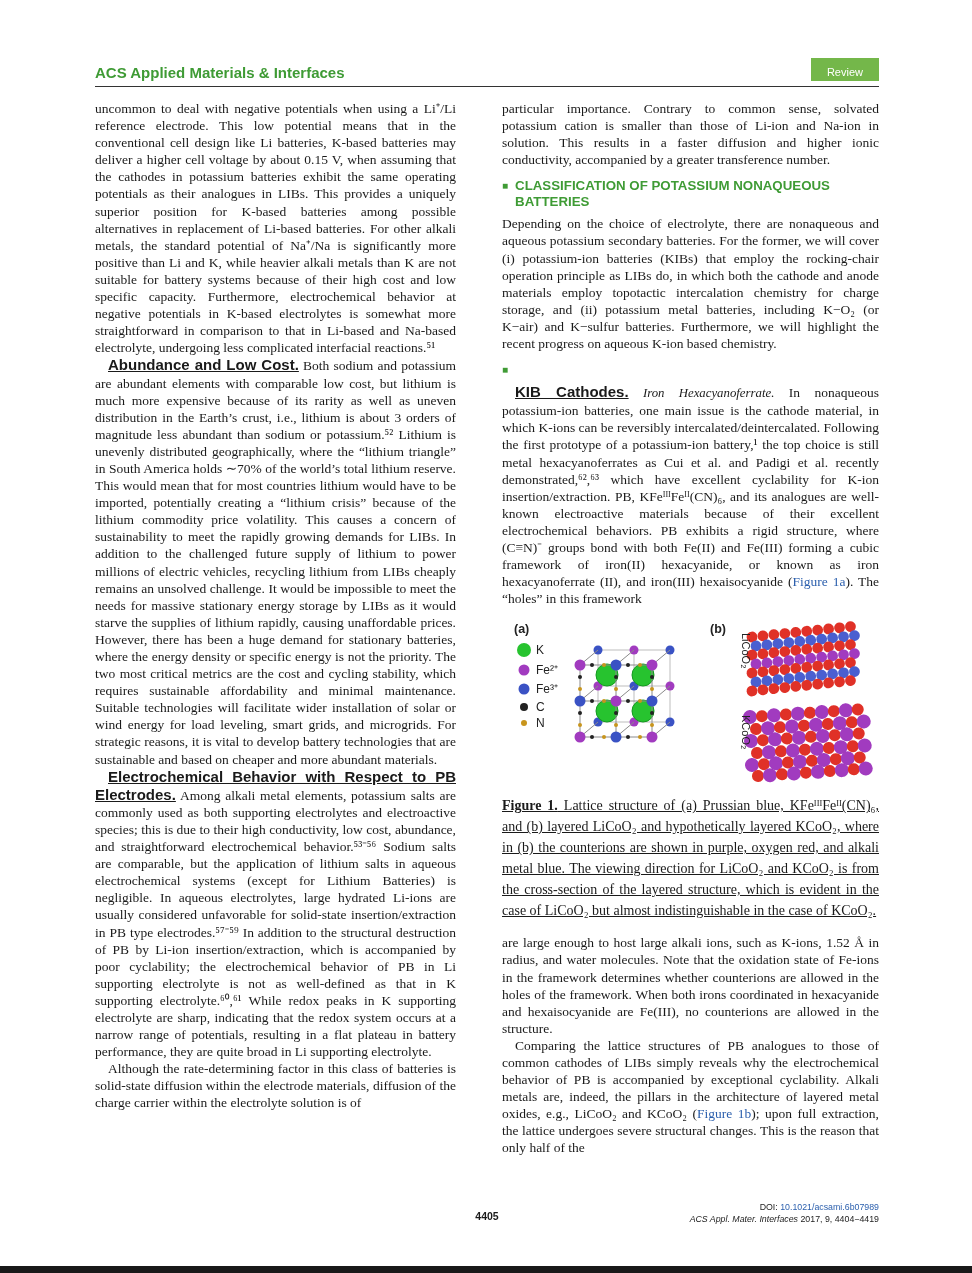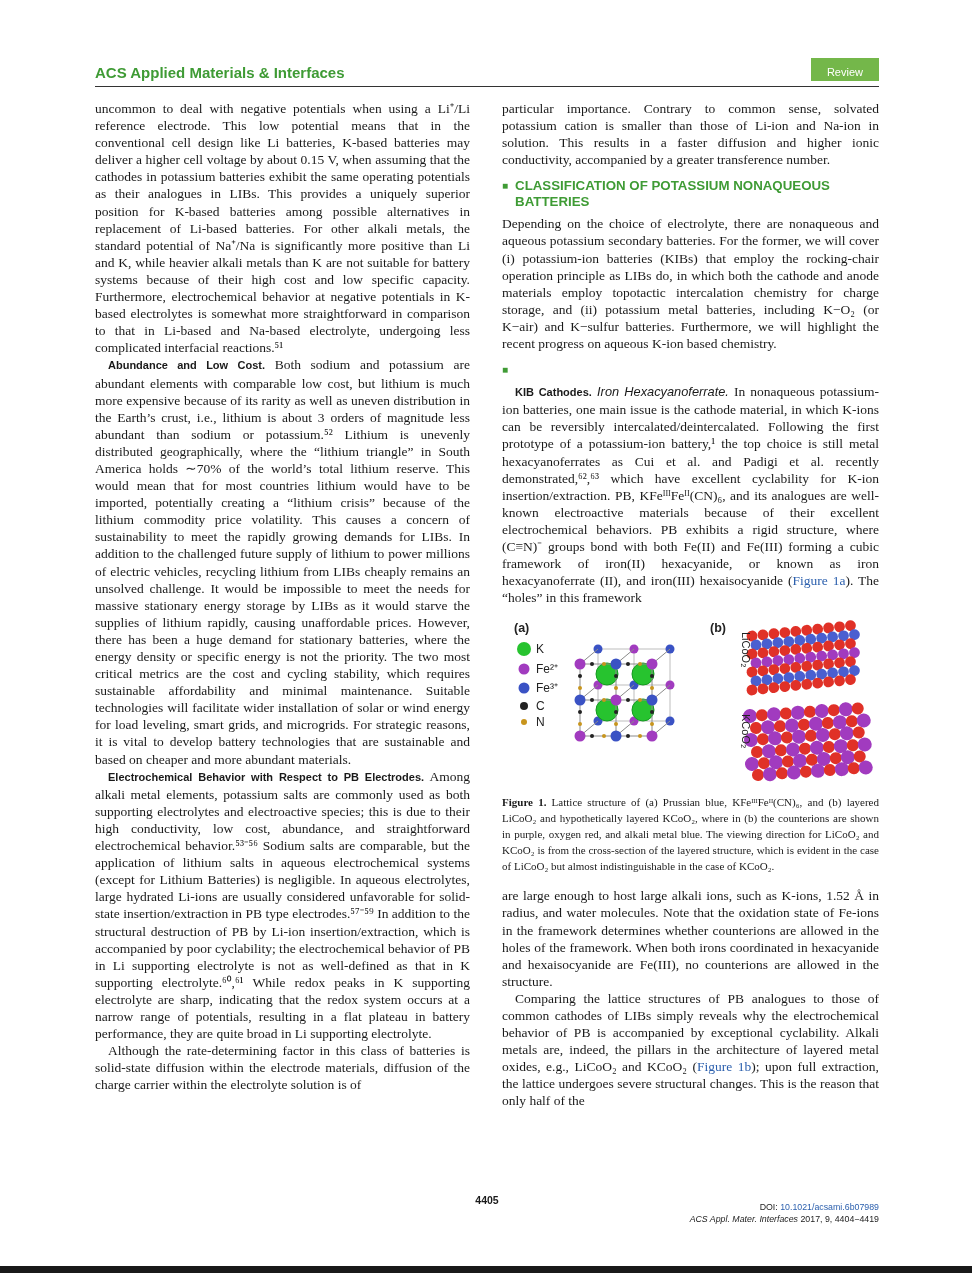--- a/index.html
+++ b/index.html
@@ -12,41 +12,41 @@
   .topbar { display:flex; justify-content:space-between; align-items:flex-end; }
   .journal {
     font-family:"Liberation Sans", sans-serif; font-weight:bold;
     font-size:15px; color:#3f9b35;
   }
   .badge {
     font-family:"Liberation Sans", sans-serif; font-size:11px; color:#fff;
     background:#74b74a; padding:8px 16px 3px; display:inline-block;
   }
   .rule { border-top:1.4px solid #333; margin-top:5px; margin-bottom:13px; }
-  .columns { display:flex; gap:32px; }
+  .columns { display:flex; gap:46px; }
   .col { width:377px; }
   p.body { font-size:13.5px; line-height:17.1px; text-align:justify; }
   p.ind { text-indent:13px; }
-  .lead { font-family:"Liberation Sans", sans-serif; font-weight:bold; font-size:11px; }
-  .lead-it { font-family:Liberation Sans, sans-serif; font-style:italic; font-size:12.8px; }
+  .lead { font-family:"Liberation Sans", sans-serif; font-weight:bold; font-size:15px;text-decoration:underline; }
+  .lead-it { font-family:Liberation Serif, serif; font-style:italic; font-size:12.8px; }
   .sec {
     display:flex; gap:7px; margin:10px 0 5px;
     font-family:"Liberation Sans", sans-serif; font-weight:bold;
     font-size:13.3px; line-height:16px; color:#3f9b35;
   }
   .sec .marker { font-size:10px; line-height:16px; color:#3f9b35; }
   .figwrap { margin:10px 0 8px; }
   .figwrap svg { display:block; }
-  .caption { font-size:11px; line-height:16px; text-align:justify; margin-bottom:13px; }
+  .caption { font-size:14px; line-height:21px; text-align:justify; margin-bottom:13px;text-decoration:underline; }
   .caption .cap-lead { font-weight:bold; }
   .link { color:#2b5fad; text-decoration:none; cursor:pointer; }
   .footer { position:absolute; left:95px; top:1194px; width:784px; }
   .page-num {
     position:absolute; left:0; right:0; text-align:center;
-    font-family:"Liberation Sans", sans-serif; font-weight:bold; font-size:10.5px;
+    font-family:"Liberation Sans", sans-serif; font-weight:bold; font-size:10.5px;margin-top:16px;
   }
   .cite {
     position:absolute; right:0; top:8px; text-align:right;
     font-family:"Liberation Sans", sans-serif; font-size:8.8px; line-height:11.5px; color:#222;
   }
   .cite .it { font-style:italic;margin-left:26px; }
   .bottom-bar { position:absolute; left:0; bottom:0; width:100%; height:7px; background:#191919; }
   
   .nP { fill:#a13bbf; } .nB { fill:#3a52c4; } .nK { fill:#27c32f; stroke:#149a20; stroke-width:1; }
   .dC { fill:#222; } .dN { fill:#c8951d; }

